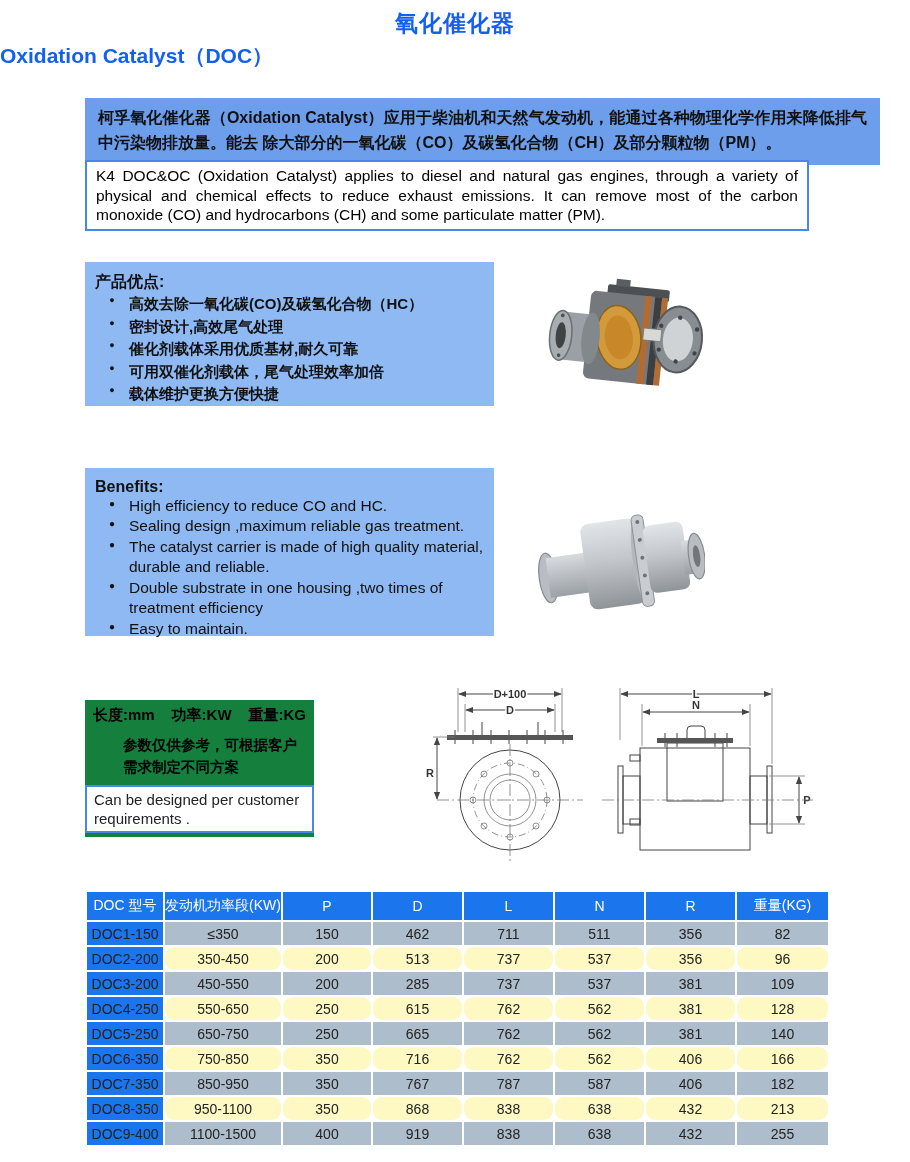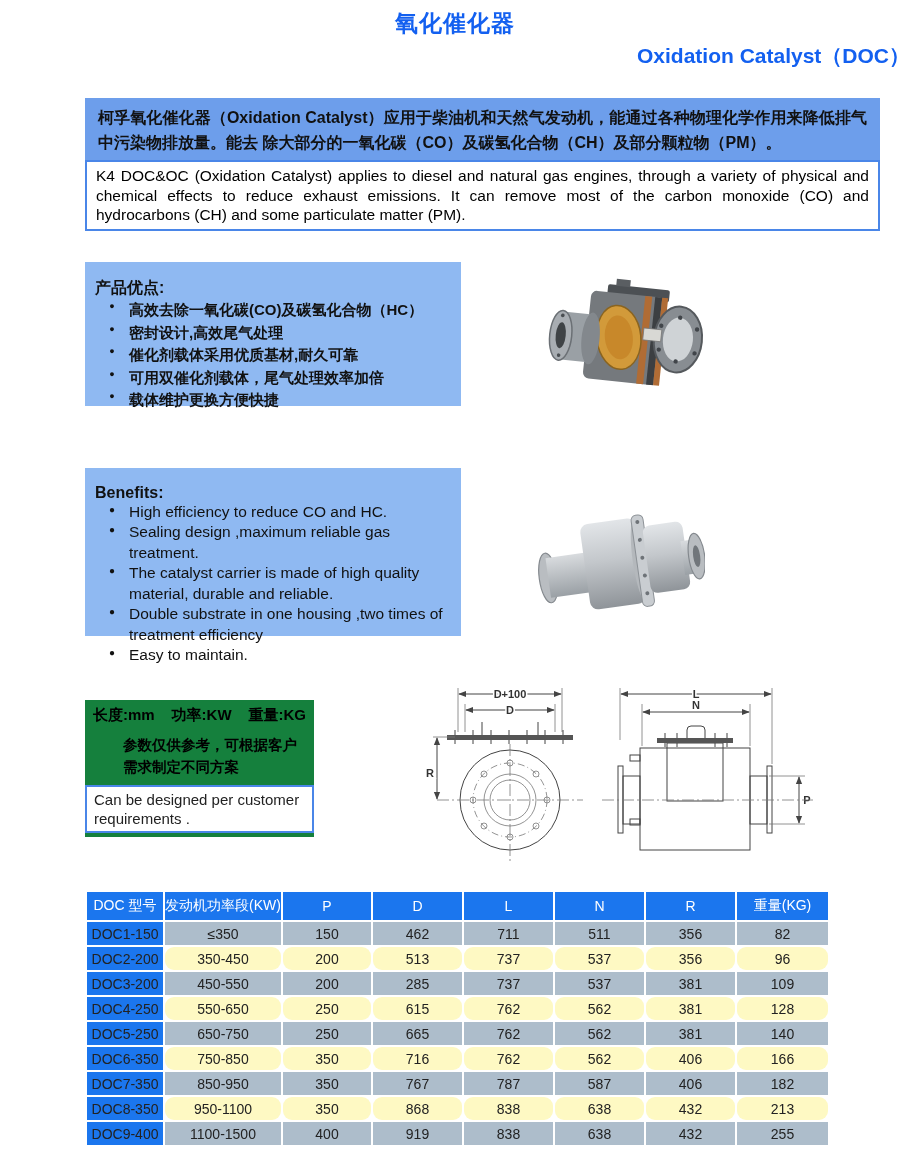--- a/index.html
+++ b/index.html
@@ -1,31 +1,31 @@
 <!DOCTYPE html>
 <html><head>
 <meta charset="utf-8">
 <style>
   * { margin:0; padding:0; box-sizing:border-box; }
   body { background:#fff; font-family:"Liberation Sans","DejaVu Sans",sans-serif; }
   .page { position:relative; width:910px; height:1162px; background:#fff; margin:0 auto; overflow:hidden; }
 
   .title-zh { position:absolute; top:8px; left:0; width:100%; text-align:center;
               color:#1360f0; font-size:23px; font-weight:700; letter-spacing:1px; }
-  .title-en { position:absolute; top:42px; left:0; width:100%; text-align:right;
+  .title-en { position:absolute; top:42px; left:0; width:100%; text-align:left;
               color:#1360f0; font-size:21px; font-weight:700; }
 
   .intro-zh { position:absolute; left:85px; top:98px; width:795px; min-height:62px;
               background:#6d9eeb; padding:8px 13px 9px; font-size:16px; line-height:1.55;
               color:#111; font-weight:600; text-align:justify; }
-  .intro-en { position:absolute; left:85px; top:160px; width:795px; min-height:64px;
+  .intro-en { position:absolute; left:85px; top:160px; width:724px; min-height:64px;
               background:#fff; border:2px solid #4a86e8; padding:4px 9px;
               font-size:15.5px; line-height:1.27; color:#000; text-align:justify; }
 
-  .panel { position:absolute; left:85px; width:376px; background:#8fb9f2; padding:16px 10px 6px; color:#111; }
+  .panel { position:absolute; left:85px; width:409px; background:#8fb9f2; padding:10px 10px 6px; color:#111; }
   .panel-adv { top:262px; height:144px; font-weight:700; }
   .panel-ben { top:468px; height:168px; }
   .panel h3 { font-size:16px; font-weight:700; color:#111; }
   .panel ul { list-style:none; }
   .panel li { display:flex; align-items:flex-start; }
   .panel-adv li { font-size:15px; line-height:1.5; }
   .panel-ben li { font-size:15.5px; line-height:1.32; }
   .bullet { flex:0 0 34px; text-align:center; font-size:9px; line-height:inherit; padding-top:1px; }
   .panel-ben .bullet { font-size:10px; }
   .li-text { flex:1; }

